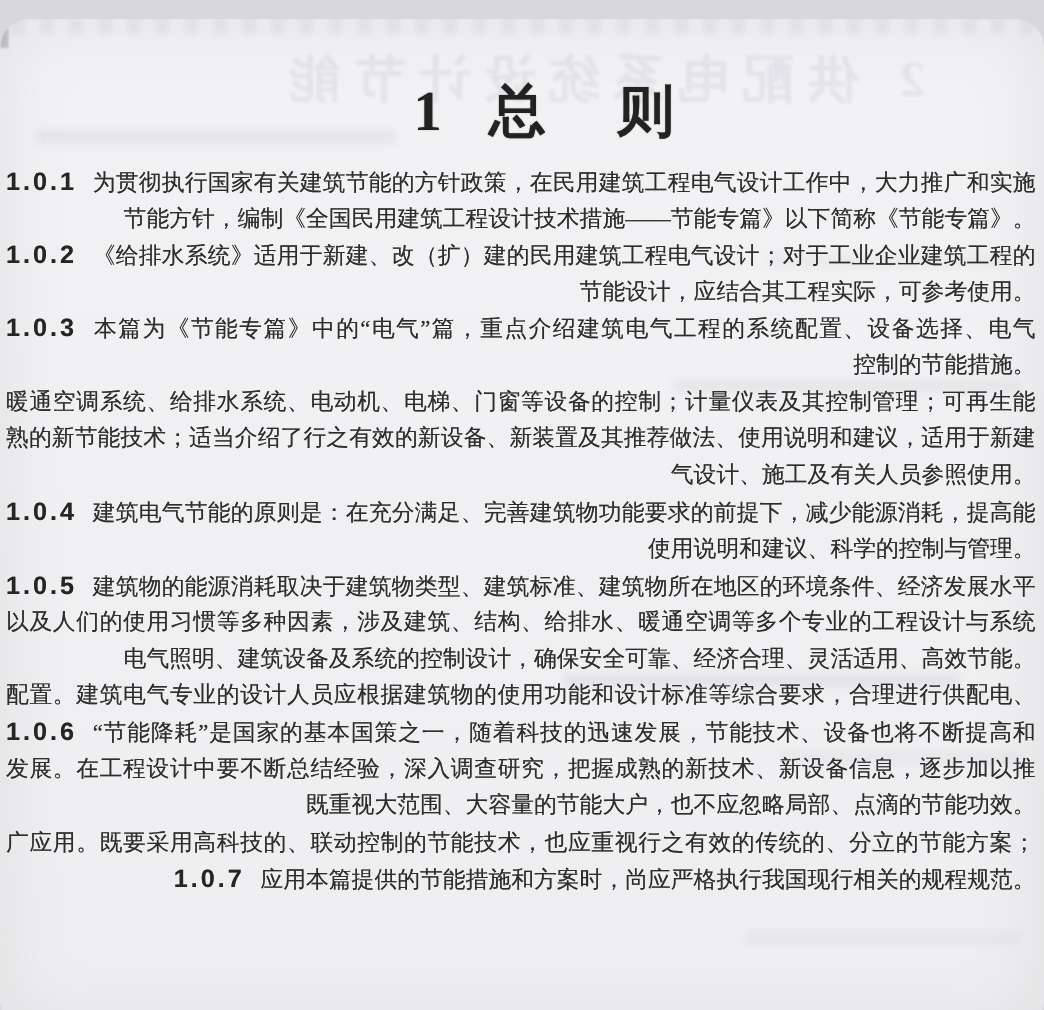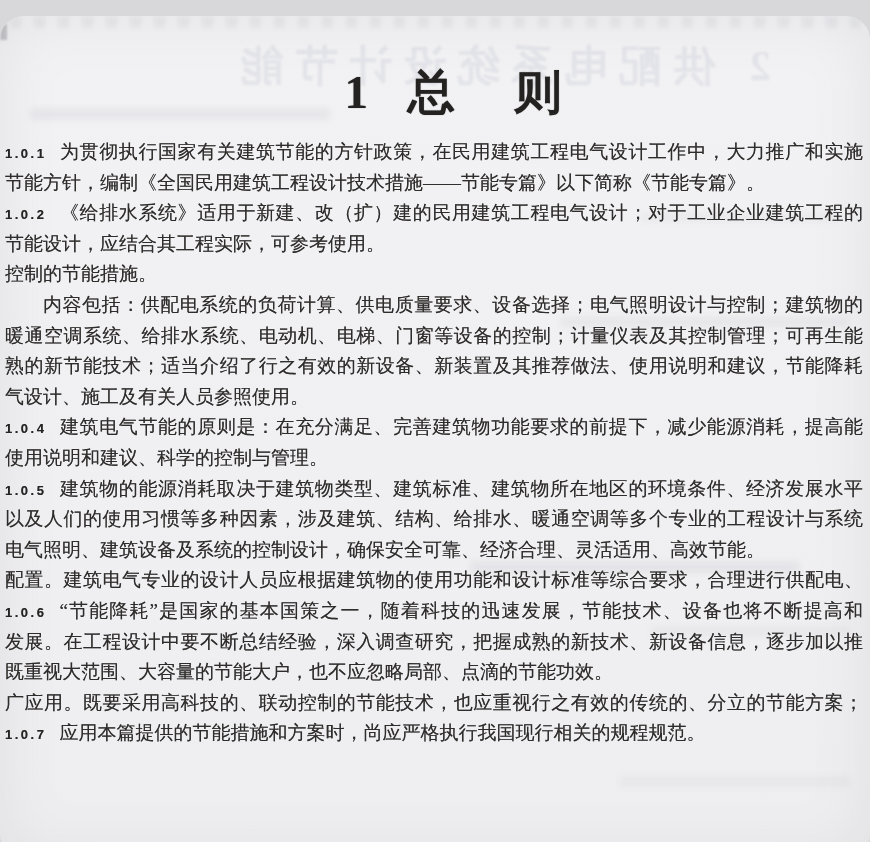--- a/index.html
+++ b/index.html
@@ -50,27 +50,28 @@
   .content{
     position:absolute;top:121px;left:5px;width:858px;
     color:#2e2d2b;
     font-size:19px;
   }
   .line{
     display:block;width:100%;
     height:30.6px;line-height:30.6px;
     text-shadow:0 0 .5px rgba(30,30,30,.55);
     overflow:hidden;
+    text-align:right;
   }
   .line.stretch{text-align:justify;text-align-last:justify;}
   .line.indent{text-indent:38px;}
   .num{
     font-family:"Liberation Sans","DejaVu Sans",sans-serif;
     font-weight:bold;font-style:normal;
-    font-size:13px;letter-spacing:2.5px;
+    font-size:21px;letter-spacing:2.5px;
     margin-right:13px;color:#262524;
   }
 </style>
 </head>
 <body>
 
 <div class="page">
 
   <div class="bleed-strip-top"></div>
   <div class="corner-mark"></div>
@@ -95,31 +96,31 @@
   </div>
       <div class="line">
     <span class="txt">节能方针，编制《全国民用建筑工程设计技术措施——节能专篇》以下简称《节能专篇》。</span>
   </div>
       <div class="line stretch">
     <b class="num">1.0.2</b><span class="txt">《给排水系统》适用于新建、改（扩）建的民用建筑工程电气设计；对于工业企业建筑工程的</span>
   </div>
       <div class="line">
     <span class="txt">节能设计，应结合其工程实际，可参考使用。</span>
   </div>
+      <div class="line stretch">
+    <b class="num">1.0.3</b><span class="txt">本篇为《节能专篇》中的“电气”篇，重点介绍建筑电气工程的系统配置、设备选择、电气</span>
+  </div>
       <div class="line">
     <span class="txt">控制的节能措施。</span>
-  </div>
-      <div class="line stretch indent">
-    <span class="txt">内容包括：供配电系统的负荷计算、供电质量要求、设备选择；电气照明设计与控制；建筑物的</span>
   </div>
       <div class="line stretch">
     <span class="txt">暖通空调系统、给排水系统、电动机、电梯、门窗等设备的控制；计量仪表及其控制管理；可再生能</span>
   </div>
       <div class="line stretch">
-    <span class="txt">熟的新节能技术；适当介绍了行之有效的新设备、新装置及其推荐做法、使用说明和建议，节能降耗</span>
+    <span class="txt">熟的新节能技术；适当介绍了行之有效的新设备、新装置及其推荐做法、使用说明和建议，适用于新建</span>
   </div>
       <div class="line">
     <span class="txt">气设计、施工及有关人员参照使用。</span>
   </div>
       <div class="line stretch">
     <b class="num">1.0.4</b><span class="txt">建筑电气节能的原则是：在充分满足、完善建筑物功能要求的前提下，减少能源消耗，提高能</span>
   </div>
       <div class="line">
     <span class="txt">使用说明和建议、科学的控制与管理。</span>
   </div>

